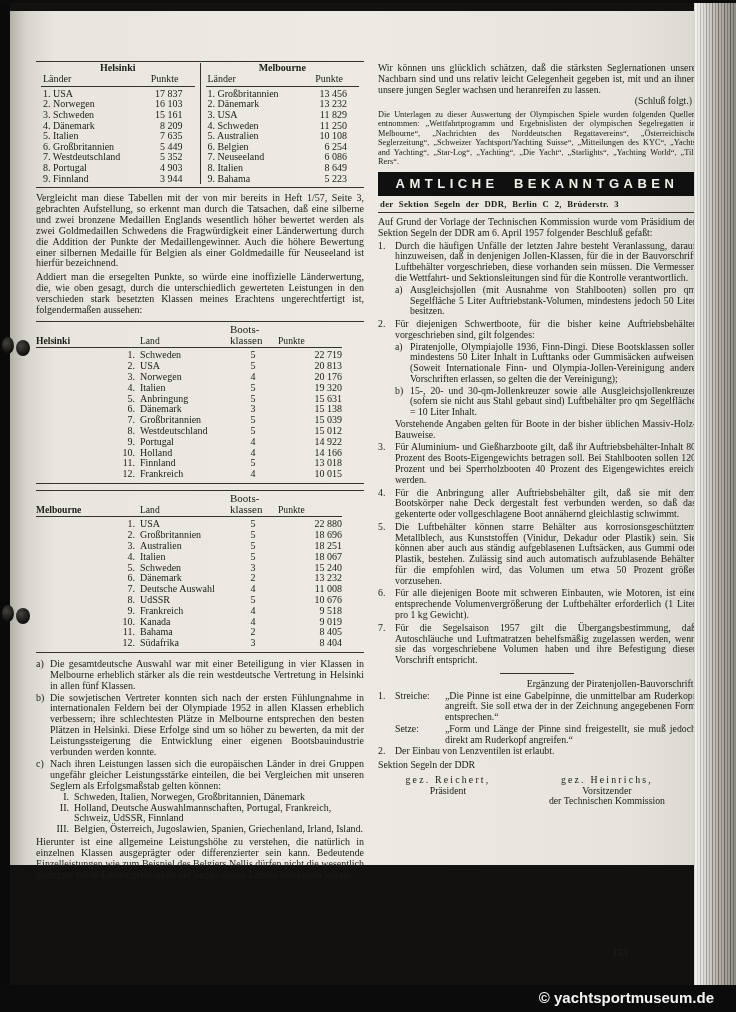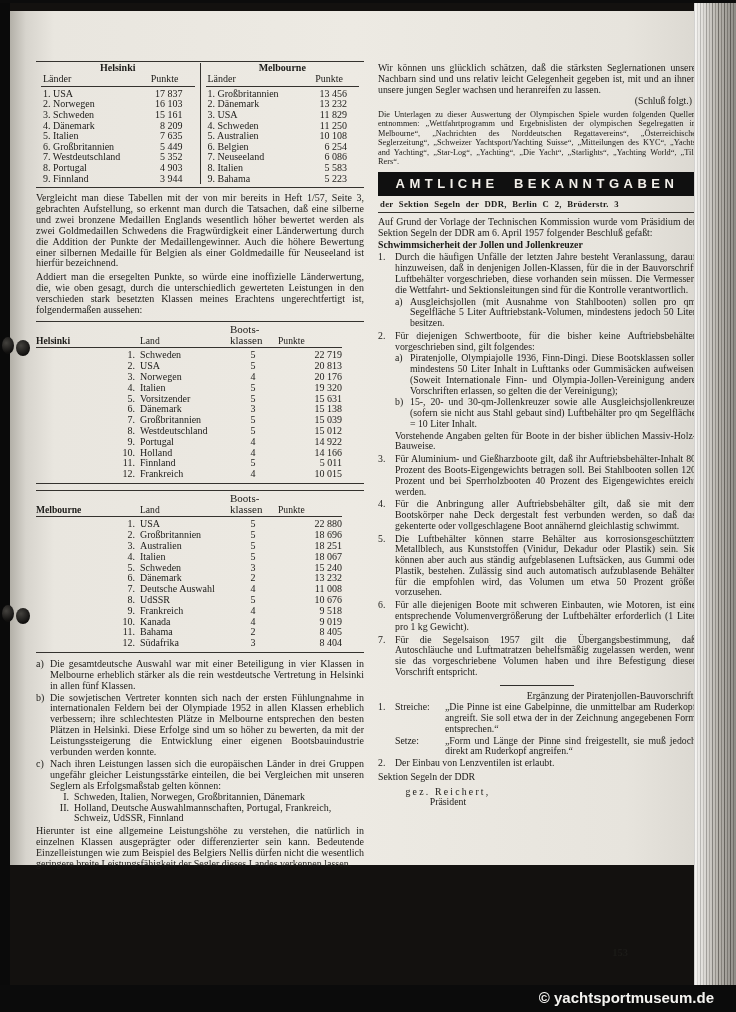--- a/index.html
+++ b/index.html
@@ -179,21 +179,21 @@
           <div class="mrow">
             <span>6. Belgien</span>
             <span>6 254</span>
           </div>
           <div class="mrow">
             <span>7. Neuseeland</span>
             <span>6 086</span>
           </div>
           <div class="mrow">
             <span>8. Italien</span>
-            <span>5 583</span>
+            <span>8 649</span>
           </div>
           <div class="mrow">
             <span>9. Bahama</span>
             <span>5 223</span>
           </div>
         </div>
     </div>
 
     <p class="para">Vergleicht man diese Tabellen mit der von mir bereits in Heft 1/57, Seite 3, gebrachten Aufstellung, so erkennt man durch die Tatsachen, daß eine silberne und zwei bronzene Medaillen Englands wesentlich höher bewertet werden als zwei Goldmedaillen Schwedens die Fragwürdigkeit einer Länderwertung durch die Addition der Punkte der Medaillengewinner. Auch die höhere Bewertung einer silbernen Medaille für Belgien als einer Goldmedaille für Neuseeland ist hierfür bezeichnend.</p>
     <p class="para">Addiert man die ersegelten Punkte, so würde eine inoffizielle Länderwertung, die, wie oben gesagt, durch die unterschiedlich gewerteten Leistungen in den verschieden stark besetzten Klassen meines Erachtens ungerechtfertigt ist, folgendermaßen aussehen:</p>
@@ -231,21 +231,21 @@
         <div class="stand-row">
           <span></span>
           <span class="rank">4.</span>
           <span>Italien</span>
           <span class="klassen">5</span>
           <span class="punkte">19 320</span>
         </div>
         <div class="stand-row">
           <span></span>
           <span class="rank">5.</span>
-          <span>Vorsitzender</span>
+          <span>Anbringung</span>
           <span class="klassen">5</span>
           <span class="punkte">15 631</span>
         </div>
         <div class="stand-row">
           <span></span>
           <span class="rank">6.</span>
           <span>Dänemark</span>
           <span class="klassen">3</span>
           <span class="punkte">15 138</span>
         </div>
@@ -275,21 +275,21 @@
           <span class="rank">10.</span>
           <span>Holland</span>
           <span class="klassen">4</span>
           <span class="punkte">14 166</span>
         </div>
         <div class="stand-row">
           <span></span>
           <span class="rank">11.</span>
           <span>Finnland</span>
           <span class="klassen">5</span>
-          <span class="punkte">5 011</span>
+          <span class="punkte">13 018</span>
         </div>
         <div class="stand-row">
           <span></span>
           <span class="rank">12.</span>
           <span>Frankreich</span>
           <span class="klassen">4</span>
           <span class="punkte">10 015</span>
         </div>
       </div>
     <div class="stand">
@@ -403,34 +403,37 @@
       </div>
     <div>
         <div class="group">
           <span class="gmark">I.</span>
           <span class="gtext">Schweden, Italien, Norwegen, Großbritannien, Dänemark</span>
         </div>
         <div class="group">
           <span class="gmark">II.</span>
           <span class="gtext">Holland, Deutsche Auswahlmannschaften, Portugal, Frankreich, Schweiz, UdSSR, Finnland</span>
         </div>
+        <div class="group">
+          <span class="gmark">III.</span>
+          <span class="gtext">Belgien, Österreich, Jugoslawien, Spanien, Griechenland, Irland, Island.</span>
+        </div>
       </div>
     <p class="para" style="margin-top:2px;">Hierunter ist eine allgemeine Leistungshöhe zu verstehen, die natürlich in einzelnen Klassen ausgeprägter oder differenzierter sein kann. Bedeutende Einzelleistungen wie zum Beispiel des Belgiers Nellis dürfen nicht die wesentlich geringere breite Leistungsfähigkeit der Segler dieses Landes verkennen lassen.</p>
   </div>
 
   <div class="col col-right">
     <p class="para" style="margin-bottom:0;">Wir können uns glücklich schätzen, daß die stärksten Seglernationen unsere Nachbarn sind und uns relativ leicht Gelegenheit gegeben ist, mit und an ihnen unsere jungen Segler wachsen und heranreifen zu lassen.</p>
     <div class="schluss">(Schluß folgt.)</div>
     <p class="sources">Die Unterlagen zu dieser Auswertung der Olympischen Spiele wurden folgenden Quellen entnommen: „Wettfahrtprogramm und Ergebnislisten der olympischen Segelregatten in Melbourne“, „Nachrichten des Norddeutschen Regattavereins“, „Österreichische Seglerzeitung“, „Schweizer Yachtsport/Yachting Suisse“, „Mitteilungen des KYC“, „Yachts and Yachting“, „Star-Log“, „Yachting“, „Die Yacht“, „Starlights“, „Yachting World“, „Till Rers“.</p>
 
     <div class="banner">AMTLICHE BEKANNTGABEN</div>
     <div class="banner-sub">der Sektion Segeln der DDR, Berlin C 2, Brüderstr. 3</div>
 
     <p class="para" style="margin-bottom:1px;">Auf Grund der Vorlage der Technischen Kommission wurde vom Präsidium der Sektion Segeln der DDR am 6. April 1957 folgender Beschluß gefaßt:</p>
-    <div class="decree-title">Schwimmsicherheit der Jollen und Jollenkreuzer</div>
 
     <div>
         <div class="ditem">
           <span class="dmark">1.</span>
           <span class="dtext">Durch die häufigen Unfälle der letzten Jahre besteht Veranlassung, darauf hinzuweisen, daß in denjenigen Jollen-Klassen, für die in der Bauvorschrift Luftbehälter vorgeschrieben, diese vorhanden sein müssen. Die Vermesser, die Wettfahrt- und Sektionsleitungen sind für die Kontrolle verantwortlich.</span>
         </div>
         <div class="dsub">
           <span class="smark">a)</span>
           <span class="stext">Ausgleichsjollen (mit Ausnahme von Stahlbooten) sollen pro qm Segelfläche 5 Liter Auftriebstank-Volumen, mindestens jedoch 50 Liter besitzen.</span>
         </div>
@@ -489,20 +492,25 @@
         </div>
       </div>
 
     <div class="sektion">Sektion Segeln der DDR</div>
 
     <div class="sigs">
       <div class="sig-l">
         <div class="signame">gez. Reichert,</div>
         <div>Präsident</div>
       </div>
+      <div class="sig-r">
+        <div class="signame">gez. Heinrichs,</div>
+        <div>Vorsitzender</div>
+        <div>der Technischen Kommission</div>
+      </div>
     </div>
   </div>
 
   <div class="pagenum">153</div>
 </div>
 
 <div class="bottomband">
   <span>© yachtsportmuseum.de</span>
 </div>
 

